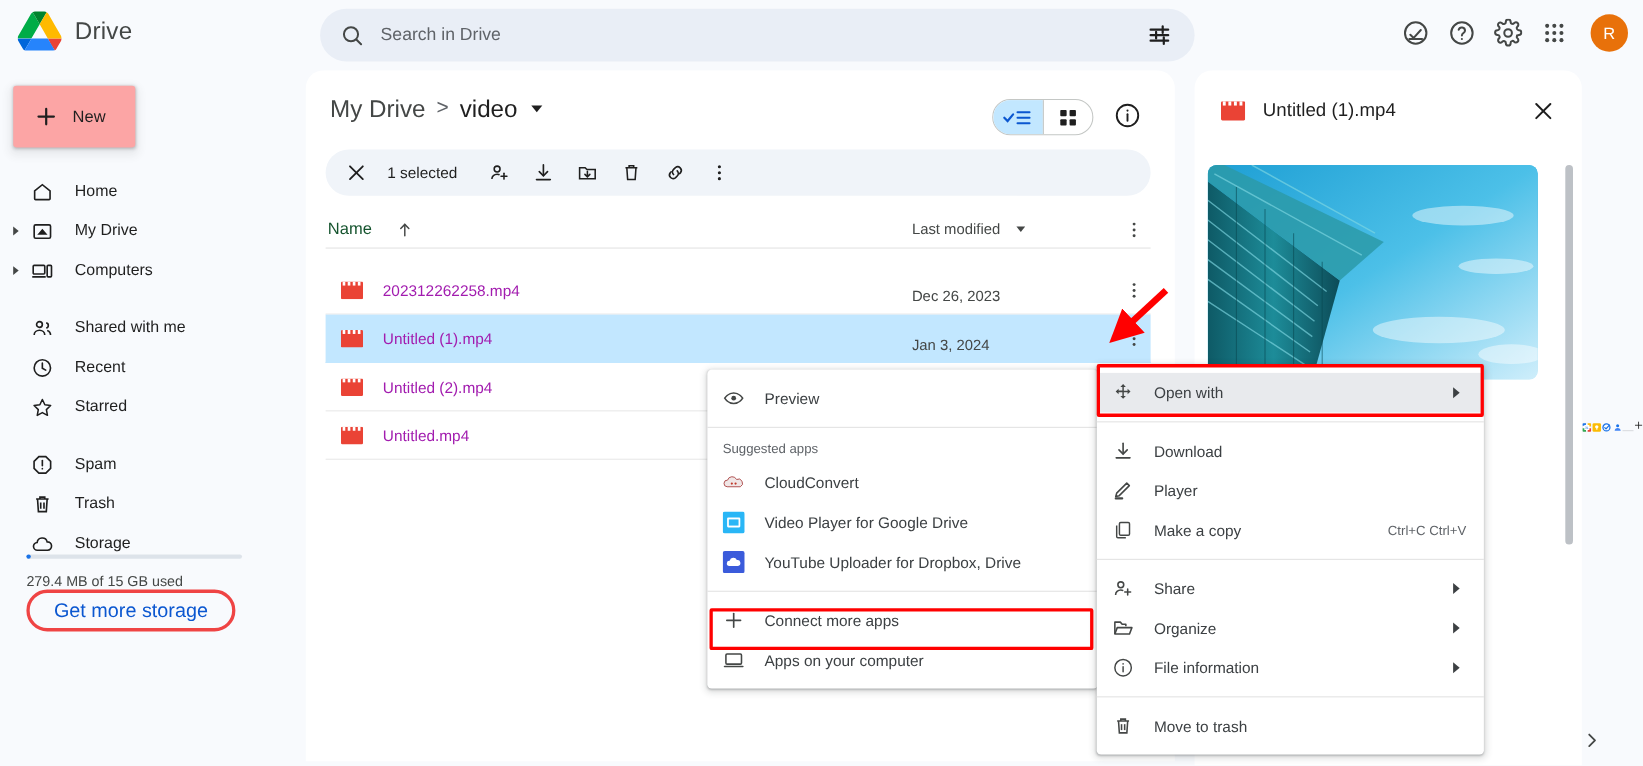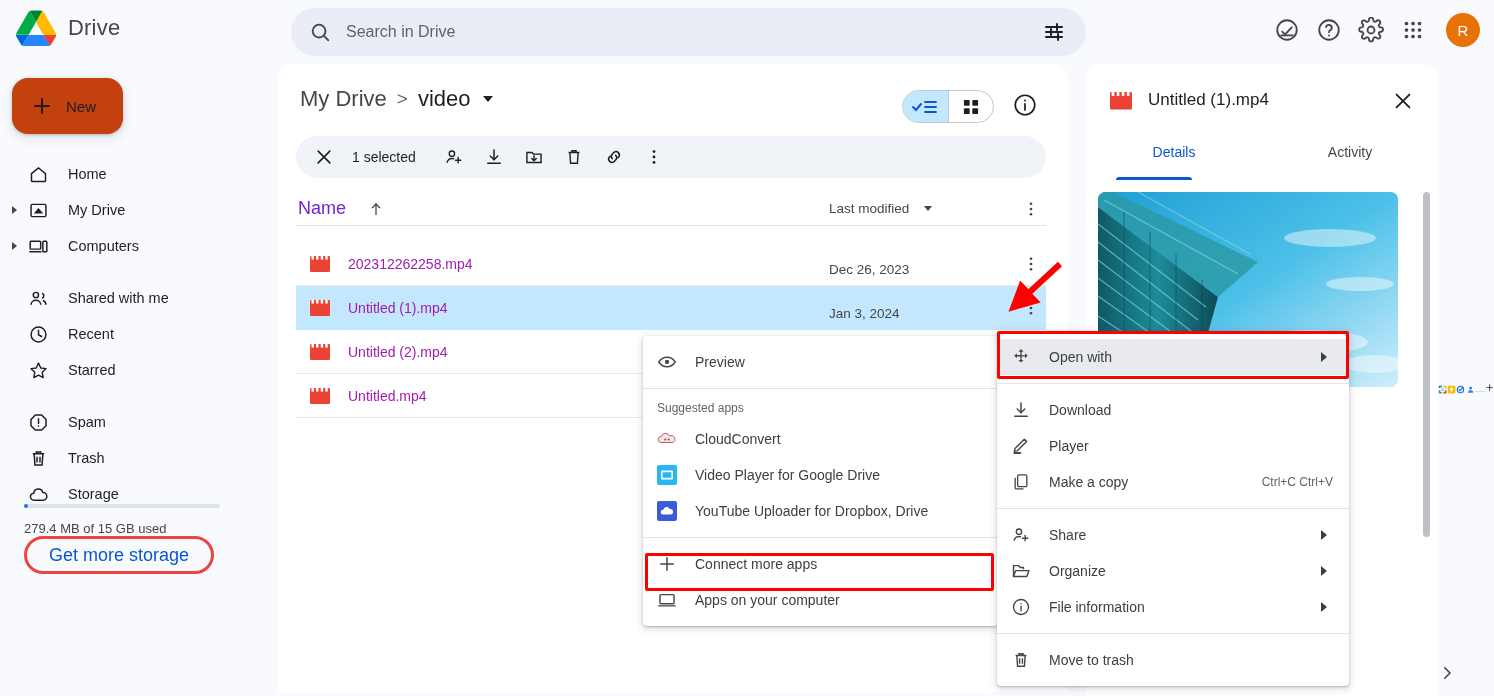--- a/index.html
+++ b/index.html
@@ -35,21 +35,21 @@
   .avatar {
     width: 34px; height: 34px; border-radius: 50%; background: #e8710a;
     color: #fff; font-size: 15px; display: flex; align-items: center; justify-content: center;
     cursor: pointer; margin-left: 4px;
   }
 
   
   .sidebar { position: absolute; left: 0; top: 64px; width: 256px; height: 632px; }
   .new-btn {
     position: absolute; left: 12px; top: 14px; width: 111px; height: 56px;
-    background: #c2410c; border-radius: 16px; box-shadow: 0 1px 3px rgba(60,64,67,.3), 0 4px 8px 3px rgba(60,64,67,.08);
+    background: #fca5a5; border-radius: 3px; box-shadow: 0 1px 3px rgba(60,64,67,.3), 0 4px 8px 3px rgba(60,64,67,.08);
     display: flex; align-items: center; gap: 12px; padding-left: 18px; cursor: pointer;
   }
   .new-plus { width: 24px; height: 24px; color: #1f1f1f; }
   .new-label { font-size: 15px; color: #1f1f1f; }
 
   .navlist { position: absolute; left: 0; top: 92px; width: 248px; }
   .navitem {
     position: relative; height: 36px; display: flex; align-items: center;
     border-radius: 0 18px 18px 0; padding-left: 28px; cursor: pointer; gap: 19px;
   }
@@ -98,21 +98,21 @@
     background: #f0f4f9; border-radius: 21px; display: flex; align-items: center; gap: 4px; padding-left: 10px;
   }
   .tb-icon { width: 36px; height: 36px; display: flex; align-items: center; justify-content: center; cursor: pointer; border-radius: 50%; color:#1f1f1f;}
   .tb-icon svg { width: 20px; height: 20px; display:block; }
   .sel-count { font-size: 14px; color: #1f1f1f; margin: 0 16px 0 6px; white-space: nowrap; }
 
   .tablehead {
     position: absolute; left: 18px; top: 128px; width: 750px; height: 34px;
     display: flex; align-items: center; border-bottom: 1px solid #e3e3e3;
   }
-  .th-name { font-size: 18px; color: #6d28d9; margin-left: 2px; }
+  .th-name { font-size: 15px; color: #14532d; margin-left: 2px; }
   .th-arrow { width: 16px; height: 16px; margin-left: 22px; color: #444746; }
   .th-mod { position: absolute; left: 533px; font-size: 13.5px; color: #444746; }
   .th-modcaret { position: absolute; left: 628px; width: 0; height: 0; border-top: 5px solid #444746; border-left: 4px solid transparent; border-right: 4px solid transparent; }
   .th-kebab { position: absolute; right: 6px; width: 18px; height: 18px; color: #444746; cursor:pointer;}
 
   .row {
     position: absolute; left: 18px; width: 750px; height: 44px;
     display: flex; align-items: center; border-bottom: 1px solid #e9e9e9; cursor: pointer;
   }
   .row.selected { background: #c2e7ff; border-bottom-color: #c2e7ff; }
@@ -527,24 +527,20 @@
             <rect x="15.3" y="0" width="2.4" height="3.6" fill="#fff"></rect>
           </svg>
       </span>
       <span class="det-title">Untitled (1).mp4</span>
       <span class="det-close">
         <svg viewBox="0 0 24 24" fill="none" stroke="currentColor" stroke-width="2" stroke-linecap="round">
             <line x1="5" y1="5" x2="19" y2="19"></line>
             <line x1="19" y1="5" x2="5" y2="19"></line>
           </svg>
       </span>
-    </div>
-    <div class="det-tabs">
-      <div class="det-tab active">Details</div>
-      <div class="det-tab">Activity</div>
     </div>
     <div class="det-body">
       <div class="thumb">
         <svg viewBox="0 0 300 195" width="300" height="195" preserveAspectRatio="none">
           <defs>
             <linearGradient id="sky" x1="0" y1="0" x2="1" y2="1">
               <stop offset="0" stop-color="#1e9fd4"></stop>
                 <stop offset="0.5" stop-color="#4cc0e8"></stop>
                 <stop offset="1" stop-color="#cfeefb"></stop>
             </linearGradient>

